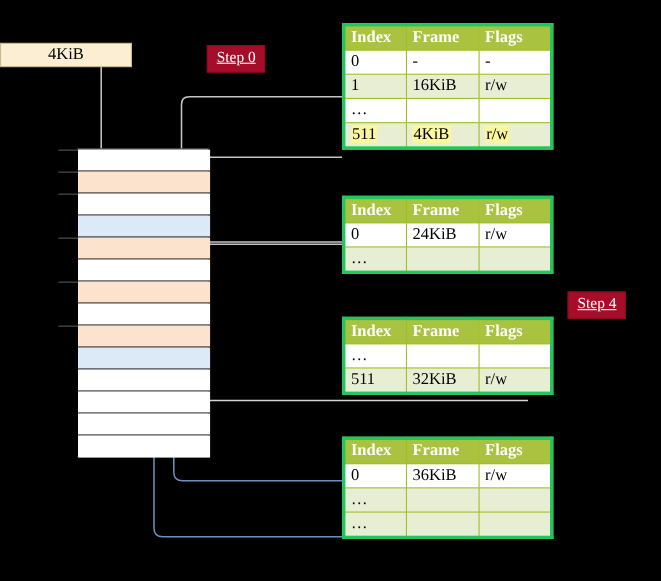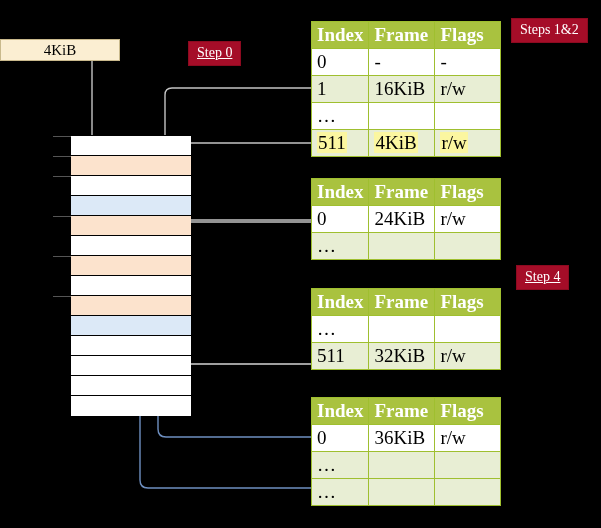--- a/index.html
+++ b/index.html
@@ -30,22 +30,22 @@
            box-sizing:border-box;display:flex;align-items:center;justify-content:center;
            font-size:15px;color:#000;}
 
   
   .badge{position:absolute;background:#a50d28;color:#fff;
          font-size:14px;line-height:1;padding:4px 8px 5px 8px;
          box-shadow:2px 2px 0 rgba(0,0,0,0.45);
          white-space:nowrap;border:1px solid #8d0a20;box-sizing:border-box;}
 
   
-  .ptable{position:absolute;border-collapse:collapse;border:1px solid #22c55e;
-          background:#bef264;font-size:19px;}
+  .ptable{position:absolute;border-collapse:collapse;border:3px solid #22c55e;
+          background:#bef264;font-size:15px;}
   .ptable td,.ptable th{border:1px solid #9fbf2f;padding:2px 5px;
           height:21px;box-sizing:border-box;text-align:left;vertical-align:middle;
           font-weight:normal;}
   .ptable th{background:#a9c23f;color:#fff;font-weight:bold;}
   .ptable .c-index{width:57px;}
   .ptable .c-frame{width:66px;}
   .ptable .c-flags{width:66px;margin-left:35px;}
   .ptable tr.alt td{background:#e8eed4;}
   .ptable tr.plain td{background:#ffffff;}
   .hl{background:#fbf6a0;padding:0 1px;}
@@ -124,23 +124,20 @@
       <div class="memrow white last" style="top: 260px;"></div>
     </div>
 
   <div class="callout" style="left:0px;top:39px;width:120px;height:22px;">
     <span>4KiB</span>
   </div>
 
   <div class="badge" style="left:188px;top:41px;text-decoration:underline;">
     <span>Step 0</span>
   </div>
-  <div class="badge" style="left:511px;top:18px;">
-    <span>Steps 1&amp;2</span>
-  </div>
   <div class="badge" style="left:516px;top:265px;text-decoration:underline;">
     <span>Step 4</span>
   </div>
 
   <table class="ptable" id="tbl0" style="left:311px;top:21px;">
       <thead>
         <tr>
           <th class="c-index">Index</th>
           <th class="c-frame">Frame</th>
           <th class="c-flags">Flags</th>

